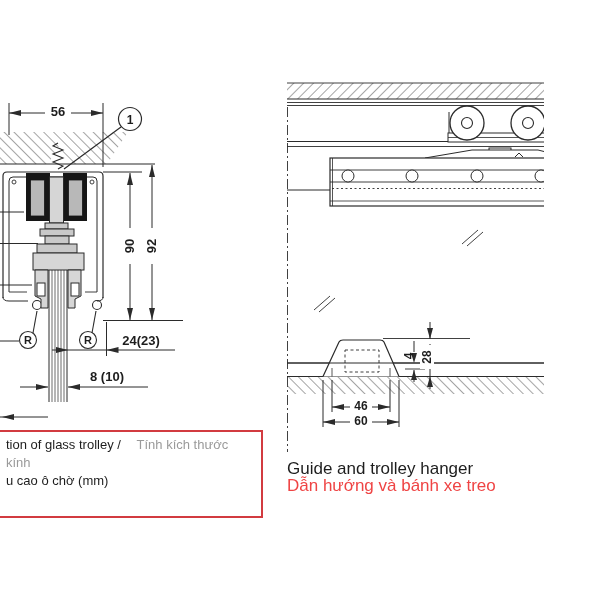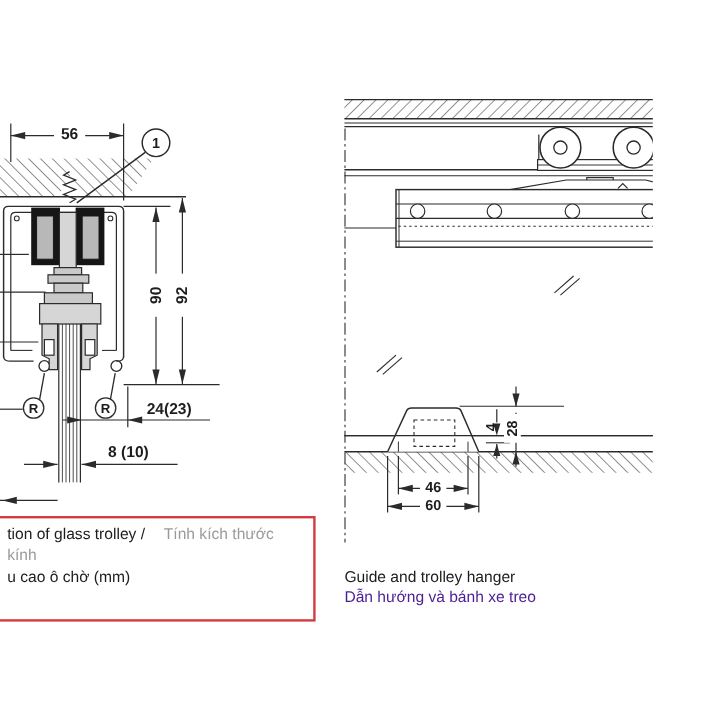--- a/index.html
+++ b/index.html
@@ -8,23 +8,23 @@
   svg{position:absolute;left:0;top:0;}
   svg text{font-family:"Liberation Sans",sans-serif;fill:#1d1d1d;}
   .dim{font-size:13px;font-weight:bold;}
   .dimS{font-size:12px;font-weight:bold;}
   .mark{font-size:11px;font-weight:bold;}
   .callout{font-size:12px;font-weight:bold;}
   #glass-box{position:absolute;left:-9px;top:430px;width:272px;height:88px;
     border:2.5px solid #d23b40;box-sizing:border-box;padding:4px 6px 4px 13px;
     font-size:13px;line-height:18px;color:#1d1d1d;}
   #glass-box .vi{color:#9a9a9a;margin-left:12px;}
-  #guide-caption{position:absolute;left:287px;top:472px;font-size:13px;line-height:17px;}
+  #guide-caption{position:absolute;left:287px;top:460px;font-size:17px;line-height:17px;}
   #guide-caption .en{color:#1d1d1d;}
-  #guide-caption .vi{color:#4c1d95;}
+  #guide-caption .vi{color:#ef4444;}
 </style>
 </head>
 <body>
 
 <div id="stage">
 
 <svg width="600" height="600" viewBox="0 0 600 600">
   <defs>
     <pattern id="hatchA" width="7" height="7" patternUnits="userSpaceOnUse" patternTransform="rotate(-45)">
       <line x1="0" y1="0" x2="0" y2="7" stroke="#5a5a5a" stroke-width="1.1"></line>

